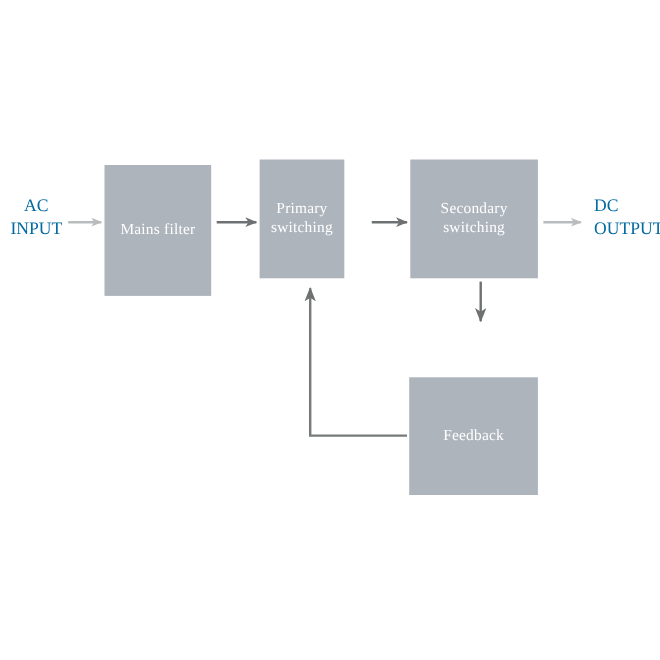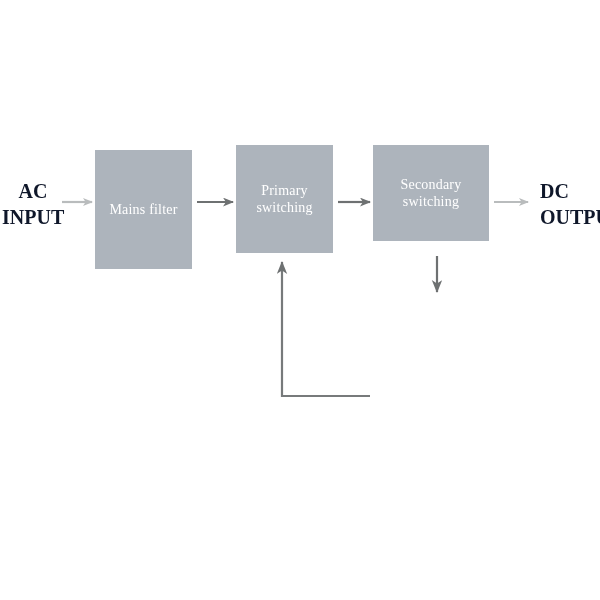--- a/index.html
+++ b/index.html
@@ -26,25 +26,24 @@
   .block-label {
     color: #ffffff;
     font-size: 14px;
     line-height: 1.25;
     text-align: center;
     white-space: pre-line;
     letter-spacing: 0.2px;
   }
   .io-label {
     position: absolute;
-    color: #0f172a;
-    font-size: 20px;
+    color: #0369a1;
+    font-size: 16px;
     line-height: 1.3;
     white-space: pre-line;
-    font-weight: bold;
   }
   #ac-input-label {
     left: 2px;
     top: 178px;
     width: 62px;
     text-align: center;
   }
   #dc-output-label {
     left: 540px;
     top: 178px;
@@ -88,30 +87,33 @@
 
     <line x1="437" y1="256" x2="437" y2="292" stroke="#6e7172" stroke-width="2.2" marker-end="url(#arrow-dark-big)"></line>
 
     <path d="M370,396 L282,396 L282,262" fill="none" stroke="#777a7b" stroke-width="2.2" marker-end="url(#arrow-dark-big)"></path>
   </svg>
 
   <div class="block" style="left:95px; top:150px; width:97px; height:119px;">
     <span class="block-label">Mains filter</span>
   </div>
 
-  <div class="block" style="left:236px; top:145px; width:97px; height:108px;">
+  <div class="block" style="left:236px; top:145px; width:77px; height:108px;">
     <span class="block-label">Primary
 switching</span>
   </div>
 
-  <div class="block" style="left:373px; top:145px; width:116px; height:96px;">
+  <div class="block" style="left:373px; top:145px; width:116px; height:108px;">
     <span class="block-label">Secondary
 switching</span>
   </div>
 
+  <div class="block" style="left:372px; top:343px; width:117px; height:107px;">
+    <span class="block-label">Feedback</span>
+  </div>
 
   <div class="io-label" id="ac-input-label">AC
 INPUT</div>
 
   <div class="io-label" id="dc-output-label">DC
 OUTPUT</div>
 
 </div>
 
 </body></html>

